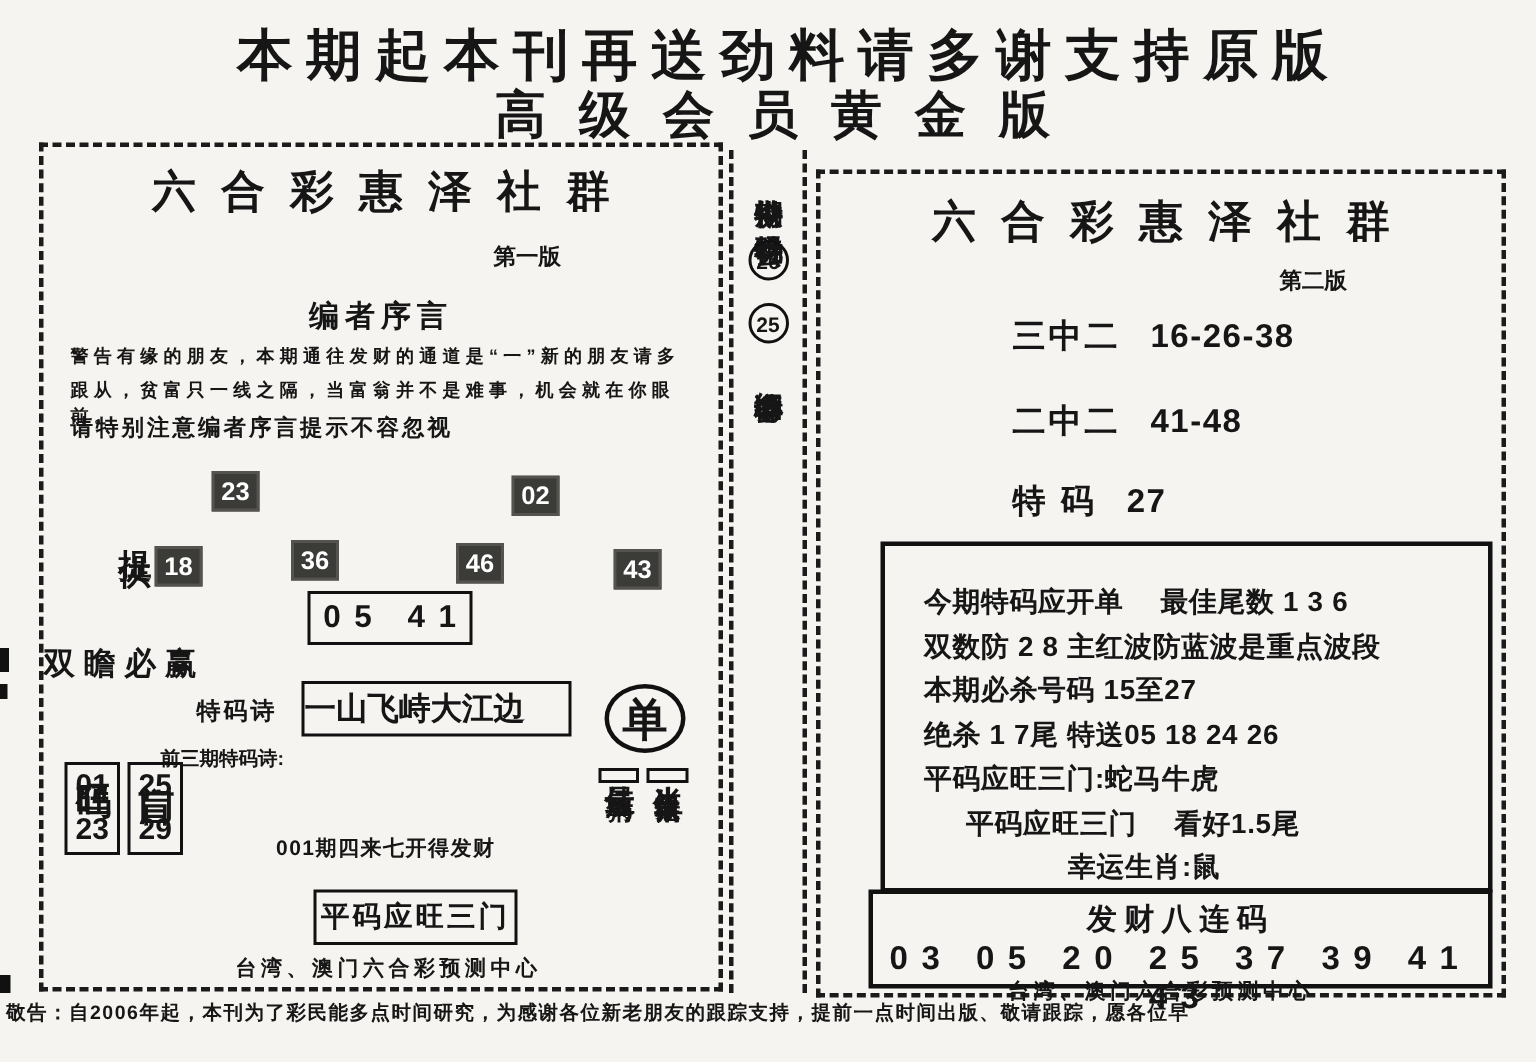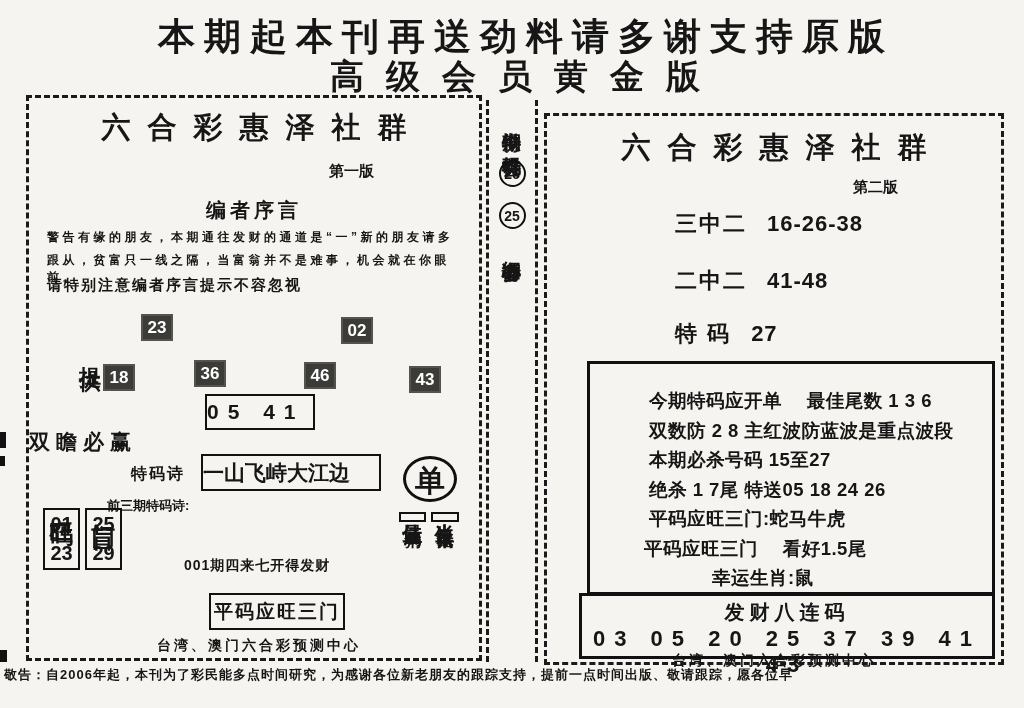--- a/index.html
+++ b/index.html
@@ -22,21 +22,21 @@
   
   .lp-title{top:10px;left:0;width:100%;text-align:center;font-size:29px;font-weight:bold;letter-spacing:17px;text-indent:17px;}
   .lp-edition{top:64px;left:300px;font-size:15px;font-weight:bold;}
   .lp-preface-title{top:99px;left:0;width:100%;text-align:center;font-size:20px;font-weight:bold;letter-spacing:4px;}
   .lp-pre{left:18px;right:8px;font-size:12px;font-weight:600;letter-spacing:3.5px;}
   .lp-note{top:178px;left:18px;font-size:15px;font-weight:bold;letter-spacing:2px;}
   .chip{width:32px;height:27px;background:#3b3b38;color:#fff;font-size:17px;font-weight:bold;
         text-align:center;line-height:27px;box-shadow:0 0 0 2px #55534e inset;}
   .lp-provide{left:46px;top:250px;font-size:22px;font-weight:bold;letter-spacing:6px;}
   .lp-box0541{left:176px;top:296px;width:106px;height:32px;border:2px solid #111;
-              font-size:21px;font-weight:bold;text-align:left;line-height:32px;letter-spacing:9px;}
+              font-size:21px;font-weight:bold;text-align:right;line-height:32px;letter-spacing:9px;}
   .lp-slogan{top:330px;left:0;width:100%;font-size:21px;font-weight:bold;letter-spacing:6px;}
   .lp-poem-label{left:102px;top:366px;font-size:16px;font-weight:bold;letter-spacing:2px;}
   .lp-poem-box{left:172px;top:356px;width:176px;height:33px;border:2px solid #111;
                font-size:21px;font-weight:bold;line-height:33px;}
   .lp-prev-label{left:78px;top:399px;font-size:13px;font-weight:bold;}
   .num-col{display:flex;flex-direction:column;align-items:center;gap:4px;}
   .num-col .vtext{font-size:24px;font-weight:bold;line-height:1.15;}
   .num-box{border:2px solid #111;width:33px;display:flex;flex-direction:column;align-items:center;
            padding:3px 0;gap:6px;font-size:20px;font-weight:bold;background:transparent;}
   .wang-col{left:14px;top:406px;}
@@ -66,21 +66,21 @@
   
   .rp-title{top:12px;left:0;width:100%;text-align:center;font-size:29px;font-weight:bold;letter-spacing:17px;text-indent:17px;}
   .rp-edition{top:62px;left:306px;font-size:15px;font-weight:bold;}
   .rp-row{left:128px;font-size:22px;font-weight:bold;letter-spacing:2px;}
   .rp-row .val{margin-left:20px;letter-spacing:1px;}
   .rp-r1{top:93px;}
   .rp-r2{top:150px;}
   .rp-r3{top:203px;}
   .tips-box{left:40px;top:245px;width:408px;height:234px;border:3px solid #111;box-sizing:border-box;
             padding:22px 0 0 26px;}
-  .tips-line{font-size:18.5px;font-weight:600;line-height:29.5px;letter-spacing:0.5px;white-space:nowrap;margin-left:33px;}
+  .tips-line{font-size:18.5px;font-weight:600;line-height:29.5px;letter-spacing:0.5px;white-space:nowrap;}
   .tips-ind1{margin-left:28px;}
   .tips-ind2{margin-left:96px;}
   .lucky-box{left:32px;top:477px;width:416px;height:66px;border:3px solid #111;box-sizing:border-box;}
   .lucky-title{margin-top:3px;text-align:center;font-size:20px;font-weight:bold;letter-spacing:5px;}
   .lucky-nums{text-align:center;font-size:22px;font-weight:bold;letter-spacing:9px;}
   .rp-center-name{left:0;top:536px;width:100%;text-align:center;font-size:14px;font-weight:600;letter-spacing:3px;}
 
   
   .footer-note{left:4px;top:666px;width:940px;font-size:13px;font-weight:bold;letter-spacing:1px;}
 

